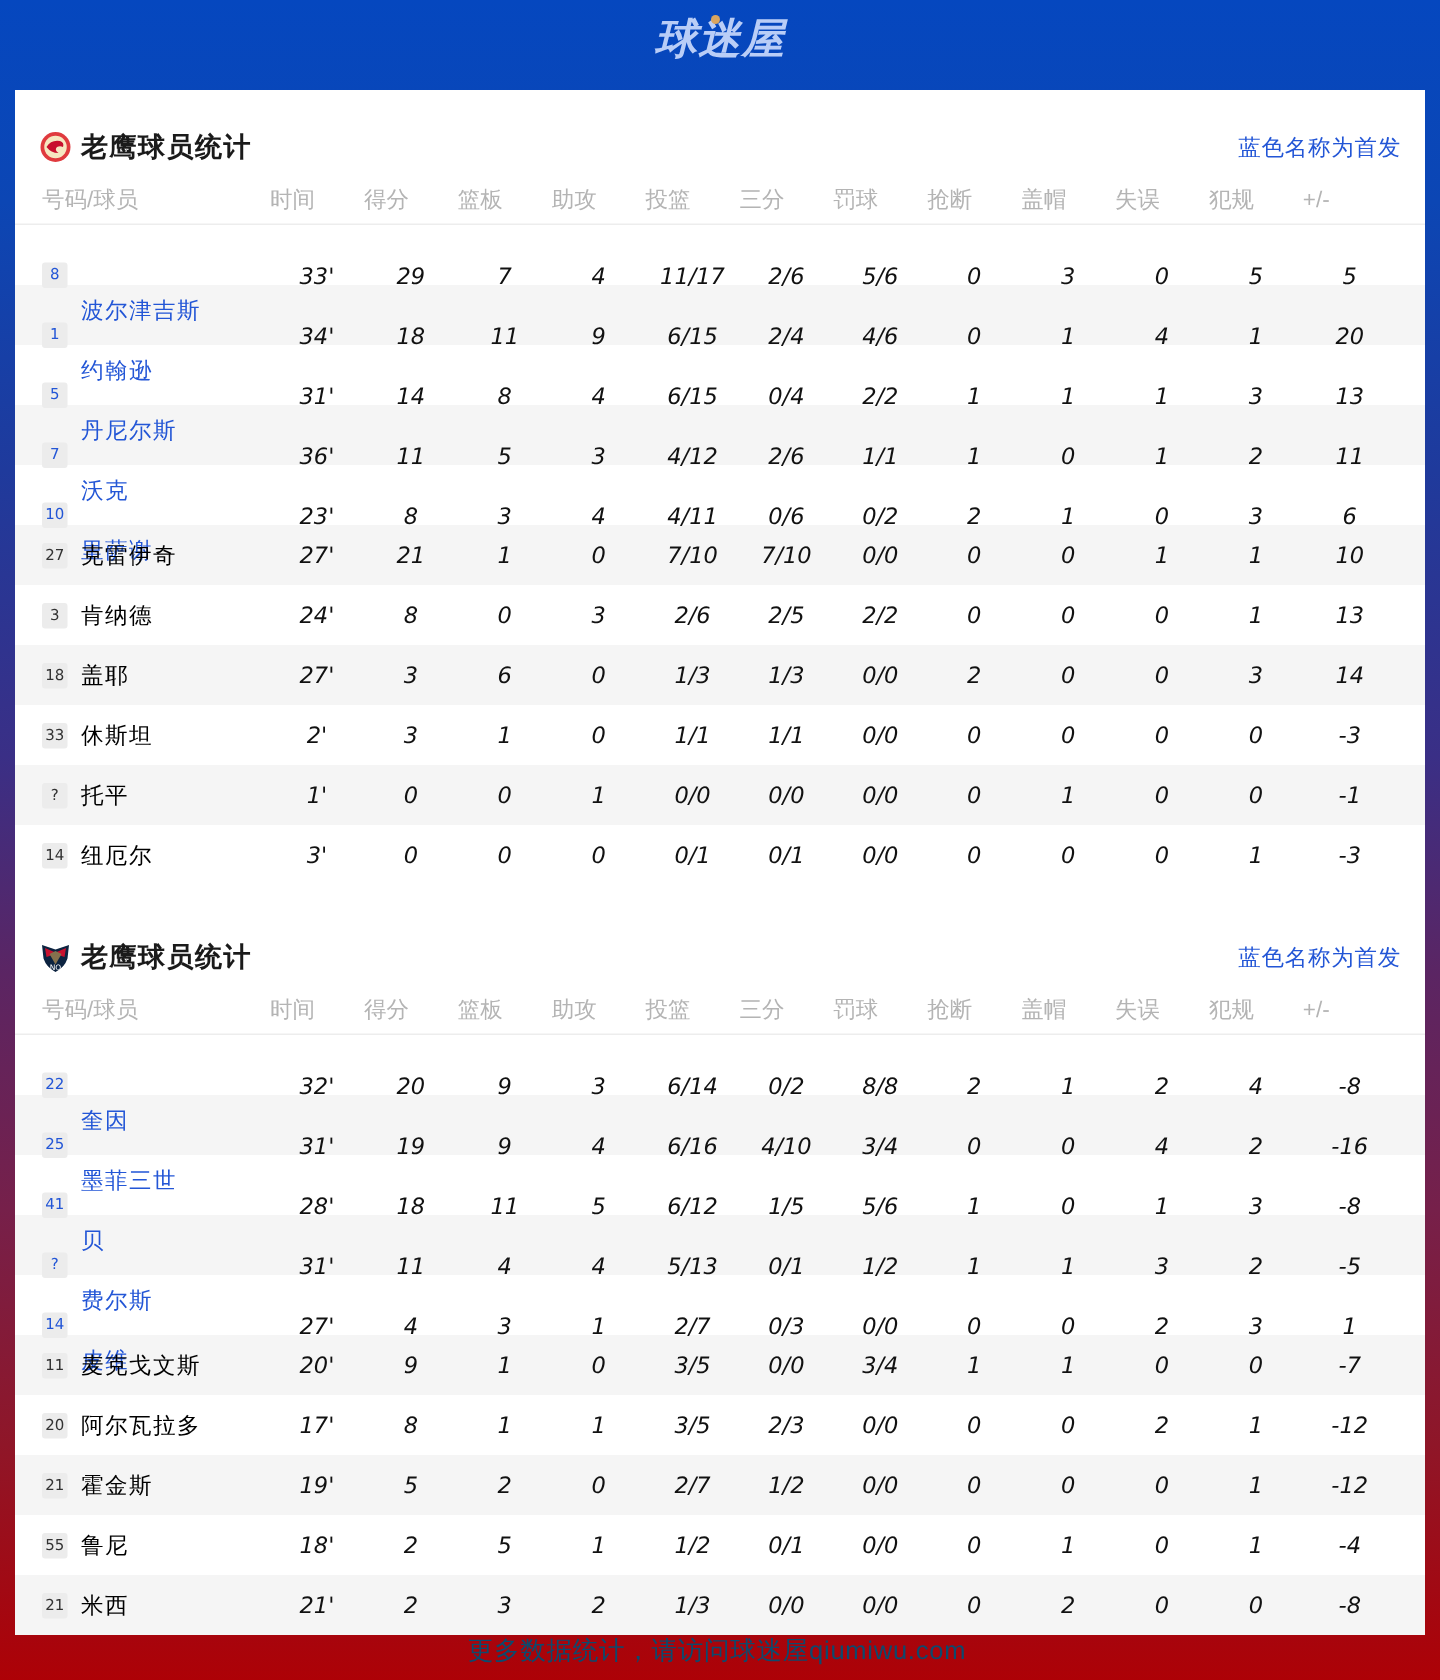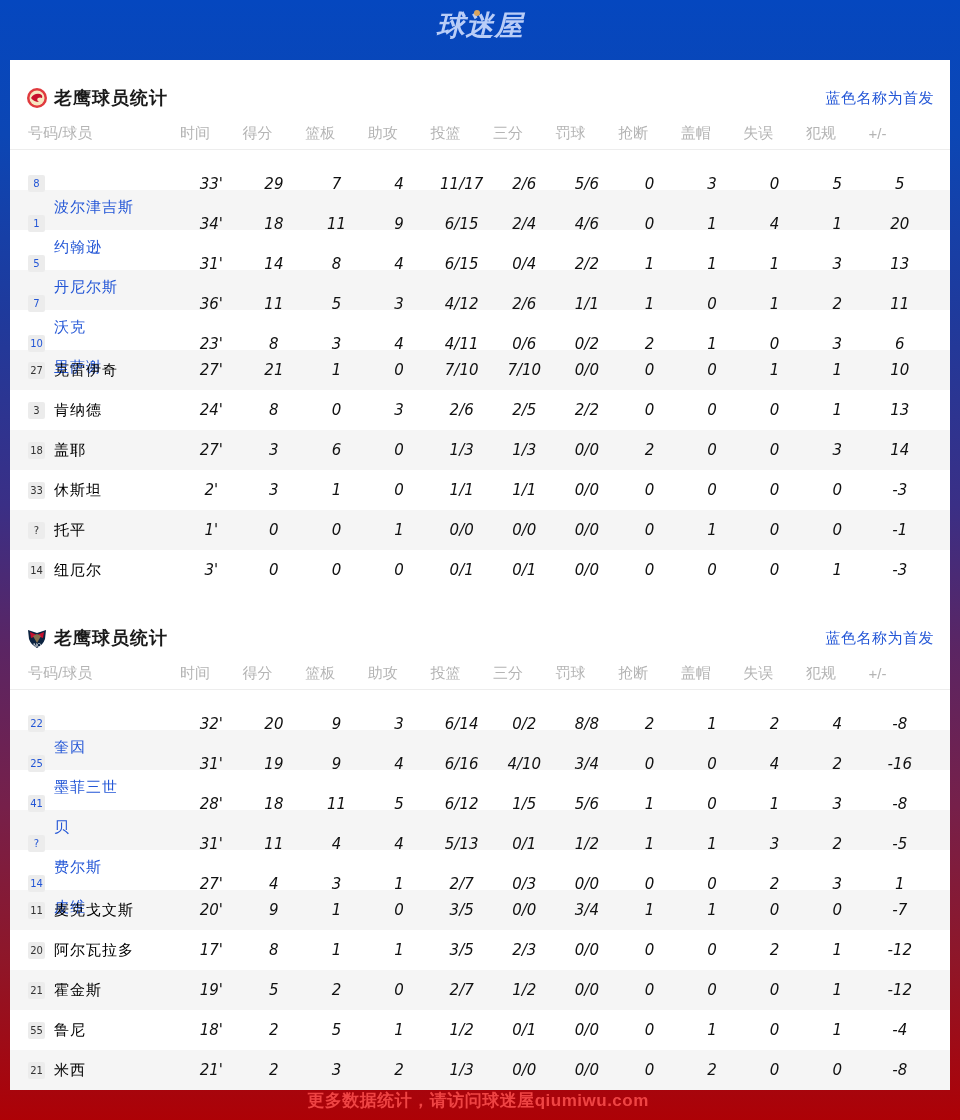--- a/index.html
+++ b/index.html
@@ -50,21 +50,21 @@
     font-size: 10px; display: inline-flex; align-items: center; justify-content: center;
     color: #333; font-style: normal; font-family: "DejaVu Sans", sans-serif;
   }
   .jersey.starter { color: #2356d6; }
   .pname { font-size: 15px; color: #000000; letter-spacing: 1px; font-family: "DejaVu Sans", sans-serif; }
   .pname.starter { color: #2356d6; margin-top: 48px; }
   .section2 { margin-top: 10px; }
   .footer {
     position: absolute; left: 0; top: 1080px; width: 956px; height: 40px;
     display: flex; align-items: center; justify-content: center;
-    color: #ef4444; font-size: 17px; letter-spacing: 0.5px; font-weight: bold;
+    color: #0c4a6e; font-size: 17px; letter-spacing: 0.5px;
   }
 </style>
 </head>
 <body>
 
 <div class="topbar">
   <div class="logo">
     <span>球迷屋</span>
     <span class="logo-dot"></span>
   </div>

